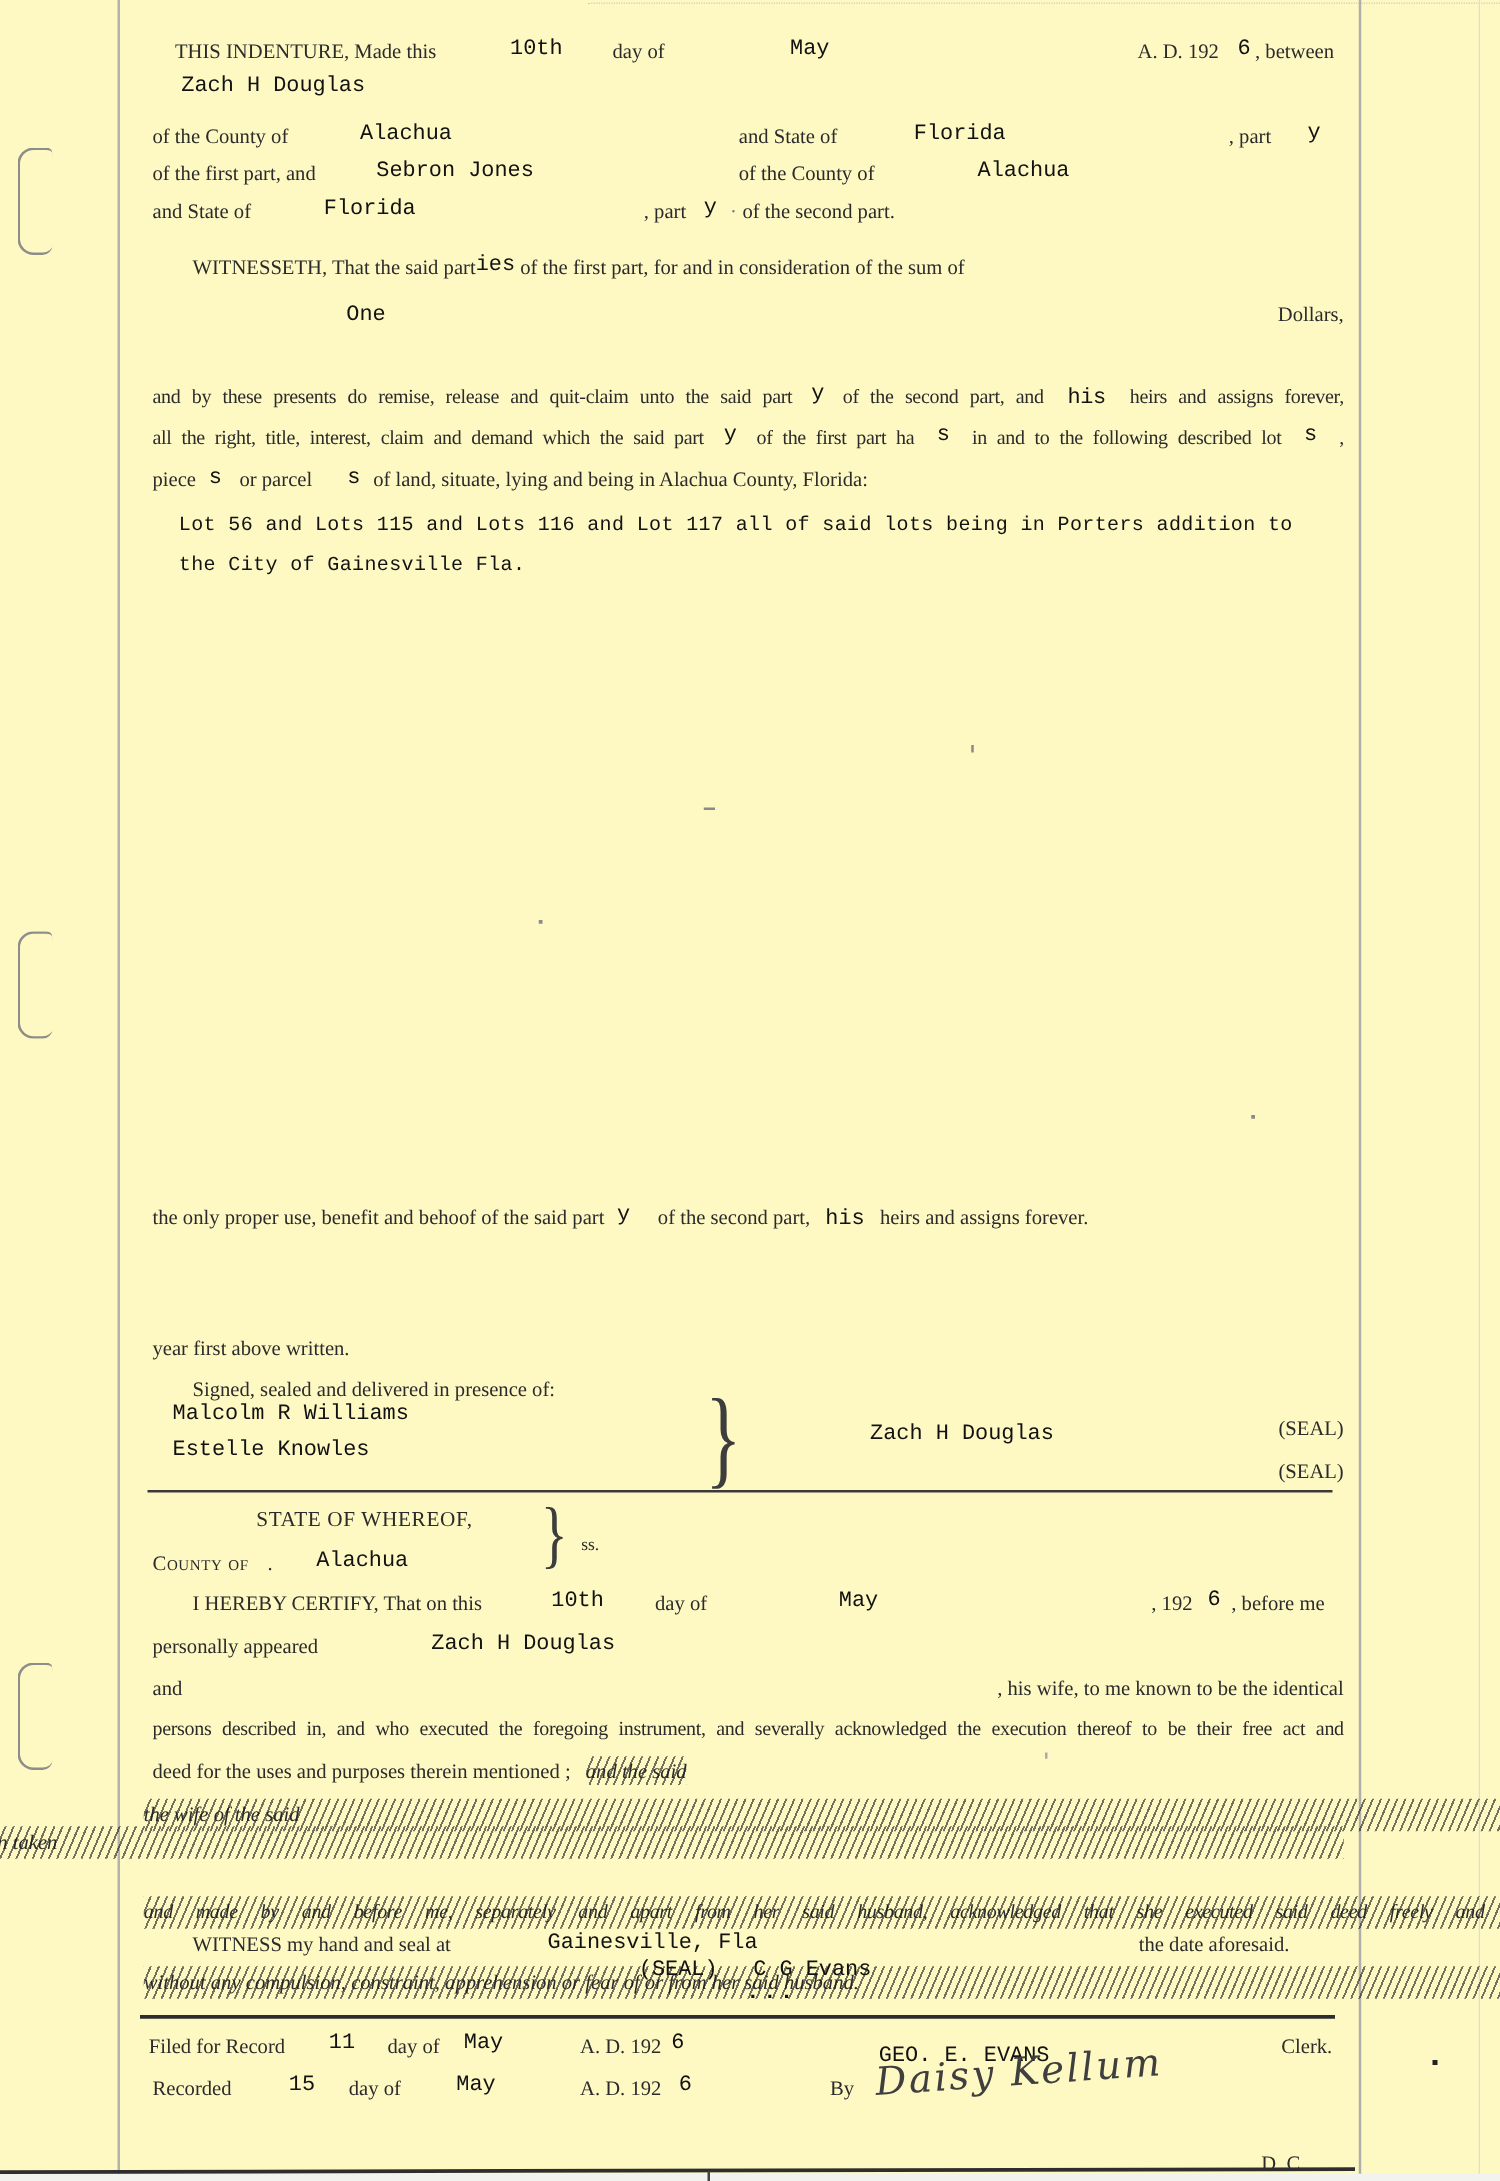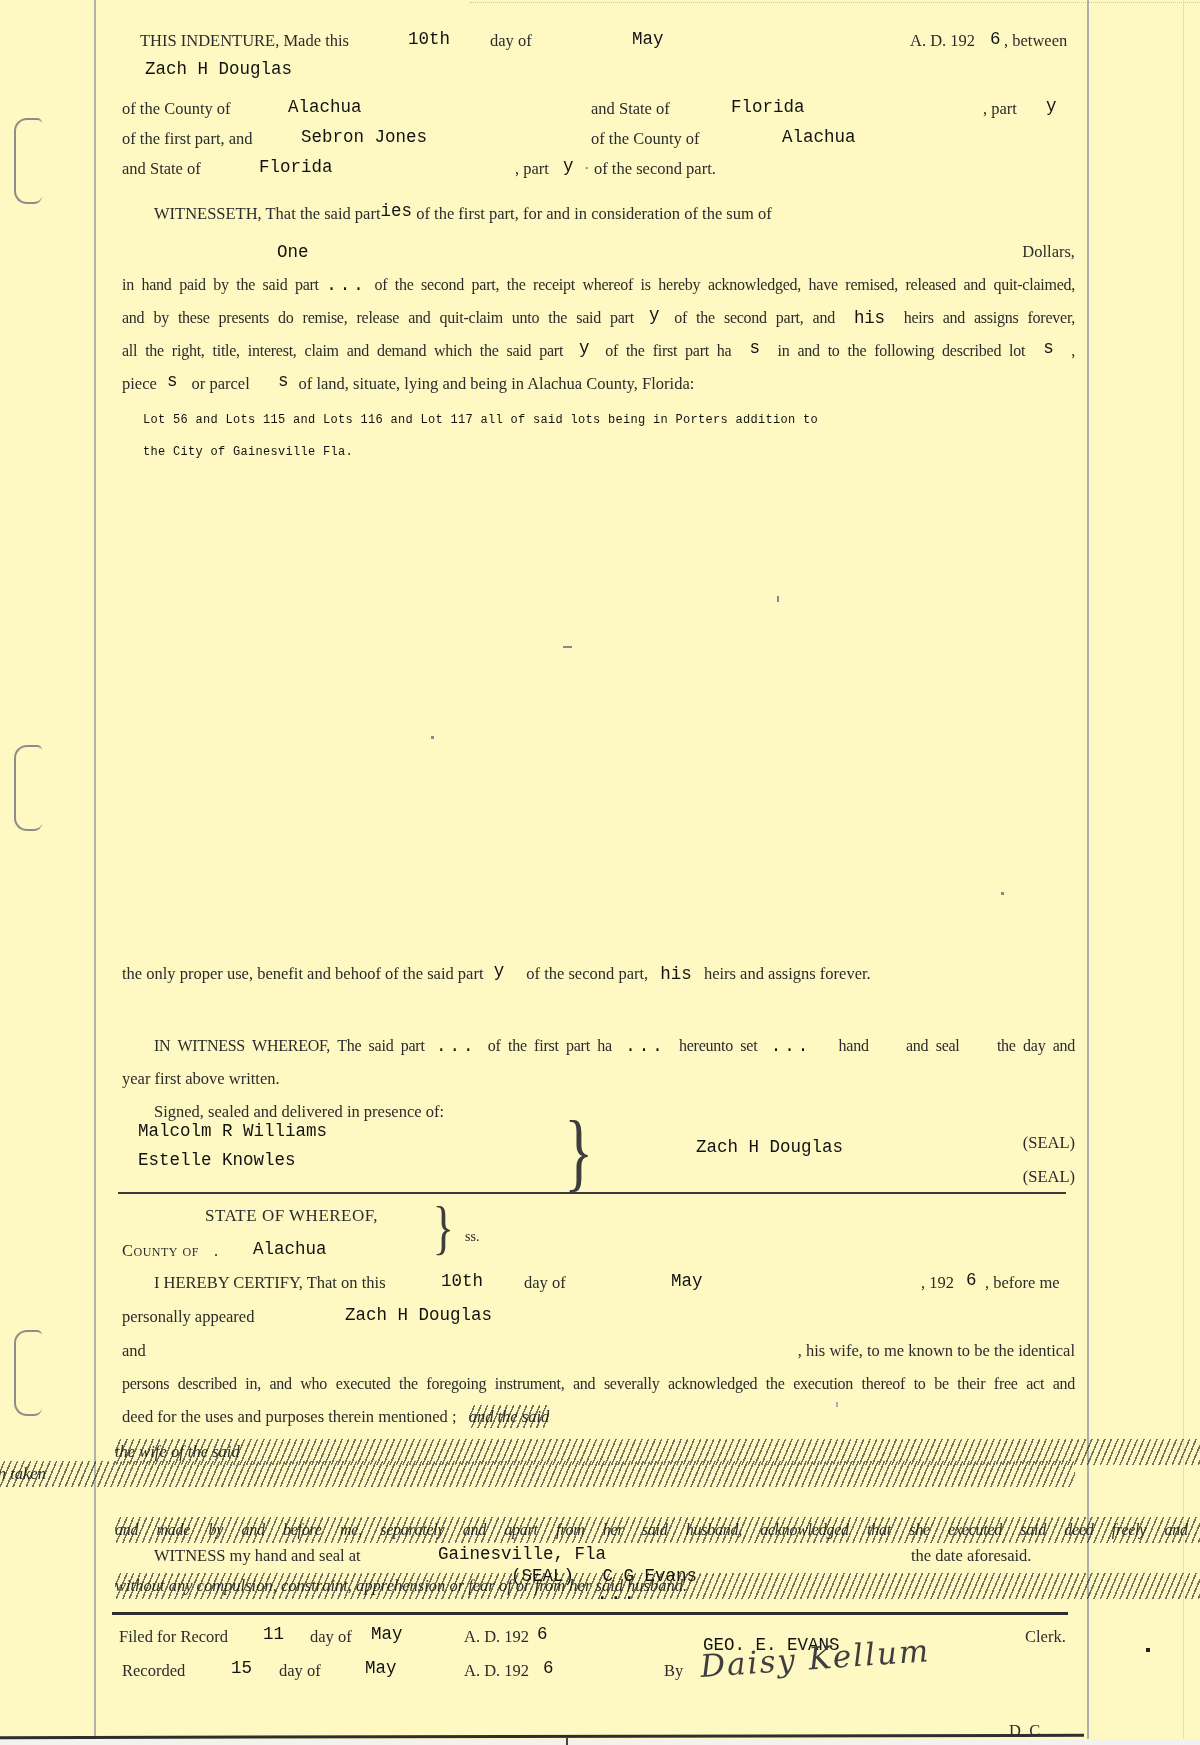--- a/index.html
+++ b/index.html
@@ -15,21 +15,21 @@
   .bottom-line{position:absolute;top:1735px;left:0;width:1084px;height:3px;background:#2e2e2e;transform:rotate(-0.12deg);}
   .bottom-tick{position:absolute;top:1737px;left:566px;width:2px;height:8px;background:#444;}
   .ring{position:absolute;left:14px;width:26px;height:82px;border:2px solid #8d8d89;border-right:none;
         border-radius:13px 5px 8px 13px;background:transparent;}
   .speck{position:absolute;background:#8a8a86;}
   
   .ln{position:absolute;font-size:16.5px;line-height:22px;white-space:nowrap;}
   .just{white-space:normal;text-align:justify;text-align-last:justify;}
   .fit{font-size:16px;letter-spacing:-0.25px;word-spacing:-1px;}
   .tw{font-family:"Liberation Mono","DejaVu Sans Mono",monospace;font-size:17.5px;color:#121212;}
-  .tw.big{font-size:12px;letter-spacing:0.3px;text-align:right;}
+  .tw.big{font-size:16px;letter-spacing:0.3px;text-align:right;}
   .raise{position:relative;top:-3px;}
   .seg{display:inline;}
   .rule{position:absolute;background:#3a3a3a;}
   .struck{position:relative;font-style:italic;}
   .struck::after{content:"";position:absolute;inset:-2px 0;
       background:repeating-linear-gradient(113deg,transparent 0 4.5px,rgba(30,30,30,.62) 4.5px 6px);}
   .brace{position:absolute;font-family:"Liberation Serif",serif;color:#3d3d3d;font-weight:400;}
   .brace.b1{left:558px;top:1110px;font-size:86px;line-height:80px;transform:scale(.7,1.02);}
   .brace.b2{left:429px;top:1198px;font-size:60px;line-height:58px;transform:scale(.75,1);}
   .caps{letter-spacing:.5px;font-size:17px;}
@@ -92,25 +92,20 @@
     <span class="seg" style="position:absolute;left:472px">of the second part.</span>
   </div>
 
   <div class="ln" style="top:203px;left:154px">
     <span class="seg">WITNESSETH, That the said part</span><span class="tw raise">ies</span>
     <span class="seg">of the first part, for and in consideration of the sum of</span>
   </div>
   <div class="ln tw" style="top:241px;left:277px">One</div>
   <div class="ln" style="top:241px;right:135px">Dollars,</div>
 
-  <div class="ln just fit" style="top:274px;left:122px;right:135px">
-    <span class="seg">in hand paid by the said part</span>
-    <span class="tw" style="letter-spacing:3px">...</span>
-    <span class="seg">of the second part, the receipt whereof is hereby acknowledged, have remised, released and quit-claimed,</span>
-  </div>
 
   <div class="ln just fit" style="top:307px;left:122px;right:135px">
     <span class="seg">and by these presents do remise, release and quit-claim unto the said part</span>
     <span class="tw raise" style="margin:0 6px">y</span>
     <span class="seg">of the second part, and</span>
     <span class="tw" style="margin:0 10px">his</span>
     <span class="seg">heirs and assigns forever,</span>
   </div>
 
   <div class="ln just fit" style="top:340px;left:122px;right:135px">
@@ -135,31 +130,20 @@
   <div class="ln tw big" style="top:441px;left:143px">the City of Gainesville  Fla.</div>
 
   <div class="ln" style="top:963px;left:122px">
     <span class="seg">the only proper use, benefit and behoof of the said part</span>
     <span class="tw raise" style="margin:0 18px 0 6px">y</span>
     <span class="seg">of the second part,</span>
     <span class="tw" style="margin:0 8px">his</span>
     <span class="seg">heirs and assigns forever.</span>
   </div>
 
-  <div class="ln just fit" style="top:1035px;left:122px;right:135px;text-indent:32px">
-    <span class="seg">IN WITNESS WHEREOF, The said part</span>
-    <span class="tw" style="letter-spacing:3px;margin:0 4px">...</span>
-    <span class="seg">of the first part ha</span>
-    <span class="tw" style="letter-spacing:3px;margin:0 6px">...</span>
-    <span class="seg">hereunto set</span>
-    <span class="tw" style="letter-spacing:3px;margin:0 6px">...</span>
-    <span class="seg" style="margin-left:14px">hand</span>
-    <span class="seg" style="margin-left:30px">and seal</span>
-    <span class="seg" style="margin-left:30px">the day and</span>
-  </div>
   <div class="ln" style="top:1068px;left:122px">year first above written.</div>
   <div class="ln" style="top:1101px;left:154px">Signed, sealed and delivered in presence of:</div>
   <div class="ln tw" style="top:1120px;left:138px">Malcolm R Williams</div>
   <div class="ln tw" style="top:1149px;left:138px">Estelle Knowles</div>
   <div class="brace b1">}</div>
   <div class="ln tw" style="top:1136px;left:696px">Zach H Douglas</div>
   <div class="ln" style="top:1132px;right:135px">(SEAL)</div>
   <div class="ln" style="top:1166px;right:135px">(SEAL)</div>
 
   <div class="rule" style="top:1192px;left:118px;width:948px;height:2px"></div>

